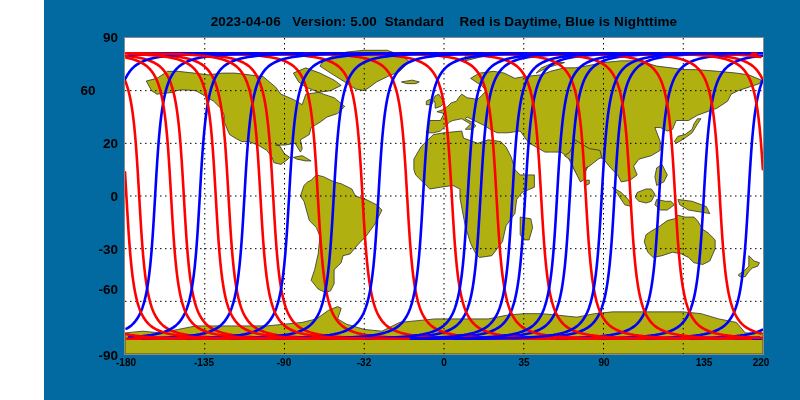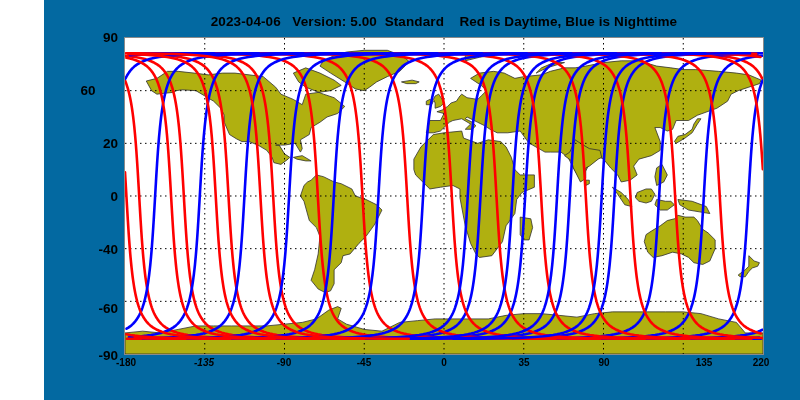--- a/index.html
+++ b/index.html
@@ -26,28 +26,28 @@
 <body>
 
 <div id="root">
 
   <div id="title">2023-04-06   Version: 5.00  Standard    Red is Daytime, Blue is Nighttime</div>
 
   <div class="ytick" style="top:37px;">90</div>
   <div class="ytick" style="top:90px;text-align:center;">60</div>
   <div class="ytick" style="top:143px;">20</div>
   <div class="ytick" style="top:196px;">0</div>
-  <div class="ytick" style="top:249px;">-40</div>
-  <div class="ytick" style="top:308px;">-60</div>
+  <div class="ytick" style="top:249px;">-30</div>
+  <div class="ytick" style="top:289px;">-60</div>
   <div class="ytick" style="top:355px;">-90</div>
 
   <div class="xtick" style="left:82px;">-180</div>
-  <div class="xtick" style="left:160px;font-style:italic;">-135</div>
+  <div class="xtick" style="left:160px;">-135</div>
   <div class="xtick" style="left:240px;">-90</div>
-  <div class="xtick" style="left:320px;">-45</div>
+  <div class="xtick" style="left:320px;">-32</div>
   <div class="xtick" style="left:400px;">0</div>
   <div class="xtick" style="left:480px;">35</div>
   <div class="xtick" style="left:560px;">90</div>
   <div class="xtick" style="left:660px;">135</div>
   <div class="xtick" style="left:717px;">220</div>
 
   <div id="plotbox">
     <svg id="plotsvg" viewBox="0 0 640 318" preserveAspectRatio="none">
       <g id="land-layer">
           <polygon points="21.33,43.28 26.67,53.00 32.00,56.53 39.11,55.65 48.00,54.77 51.56,53.00 56.89,52.12 71.11,53.00 80.00,58.30 88.89,63.60 96.00,70.67 99.56,77.73 99.56,84.80 104.89,97.17 112.00,101.58 117.33,104.23 124.44,104.23 133.33,107.77 142.22,113.07 147.56,120.13 149.33,125.43 156.44,127.20 163.56,121.90 165.33,120.13 160.00,116.60 154.67,107.77 151.11,107.77 160.00,107.77 170.67,106.00 176.00,114.83 177.78,111.30 176.00,102.47 184.89,97.17 186.67,90.10 195.56,84.80 202.67,79.50 213.33,75.97 220.44,68.90 209.78,60.07 199.11,56.53 181.33,49.47 174.22,44.17 168.89,35.33 181.33,30.03 195.56,35.33 209.78,42.40 216.89,47.70 206.22,53.00 181.33,56.53 177.78,67.13 168.89,61.83 156.44,56.53 151.11,49.47 138.67,38.87 124.44,37.10 110.22,35.33 97.78,35.33 83.56,37.10 69.33,35.33 53.33,33.57 42.67,33.57 32.00,40.63 21.33,43.28" fill="#B0B010" stroke="#303030" stroke-width="0.8" vector-effect="non-scaling-stroke"></polygon>

